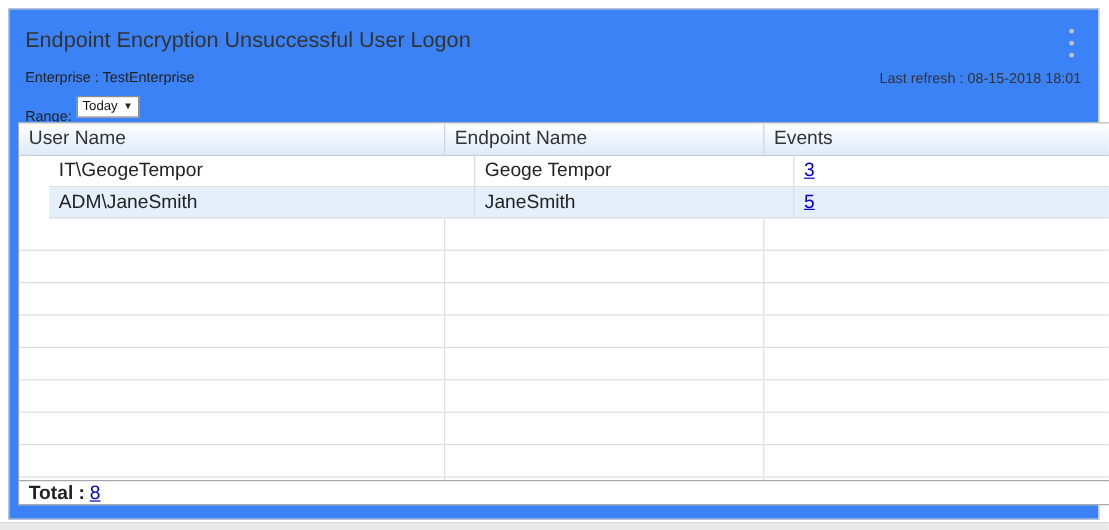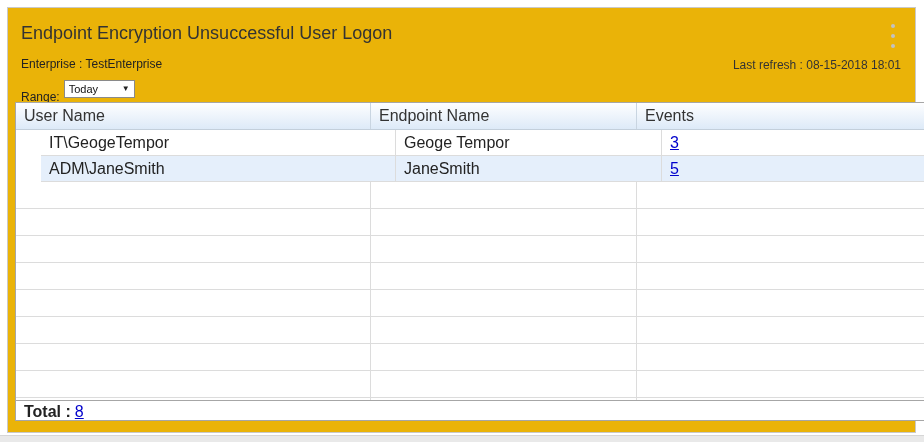--- a/index.html
+++ b/index.html
@@ -7,21 +7,21 @@
     width: 924px; height: 442px;
     background: #ffffff;
     font-family: "Liberation Sans", "DejaVu Sans", sans-serif;
     overflow: hidden;
     position: relative;
   }
   .card {
     position: absolute;
     left: 7px; top: 7px;
     width: 909px; height: 426px;
-    background: #eab308;
+    background: #3b82f6;
     border: 1px solid #c9c9c9;
   }
   .bottom-band {
     position: absolute;
     left: 0; right: 0; bottom: 0;
     height: 7px;
     background: #e9e9e9;
     border-top: 1px solid #d6d6d6;
   }
   .widget-title {
@@ -53,21 +53,21 @@
   .range-row {
     position: absolute;
     left: 13px; top: 66px;
     font-size: 12px;
     color: #222222;
     display: flex;
     align-items: center;
   }
   .range-row .lbl { margin-right: 4px; margin-top: 16px; }
   .fake-select {
-    width: 71px; height: 18px;
+    width: 52px; height: 18px;
     border: 1px solid #8a8a8a;
     background: #ffffff;
     font-size: 11px;
     color: #111111;
     display: flex;
     align-items: center;
     padding: 0 4px;
     cursor: pointer;
   }
   .fake-select .val { flex: 1; }

